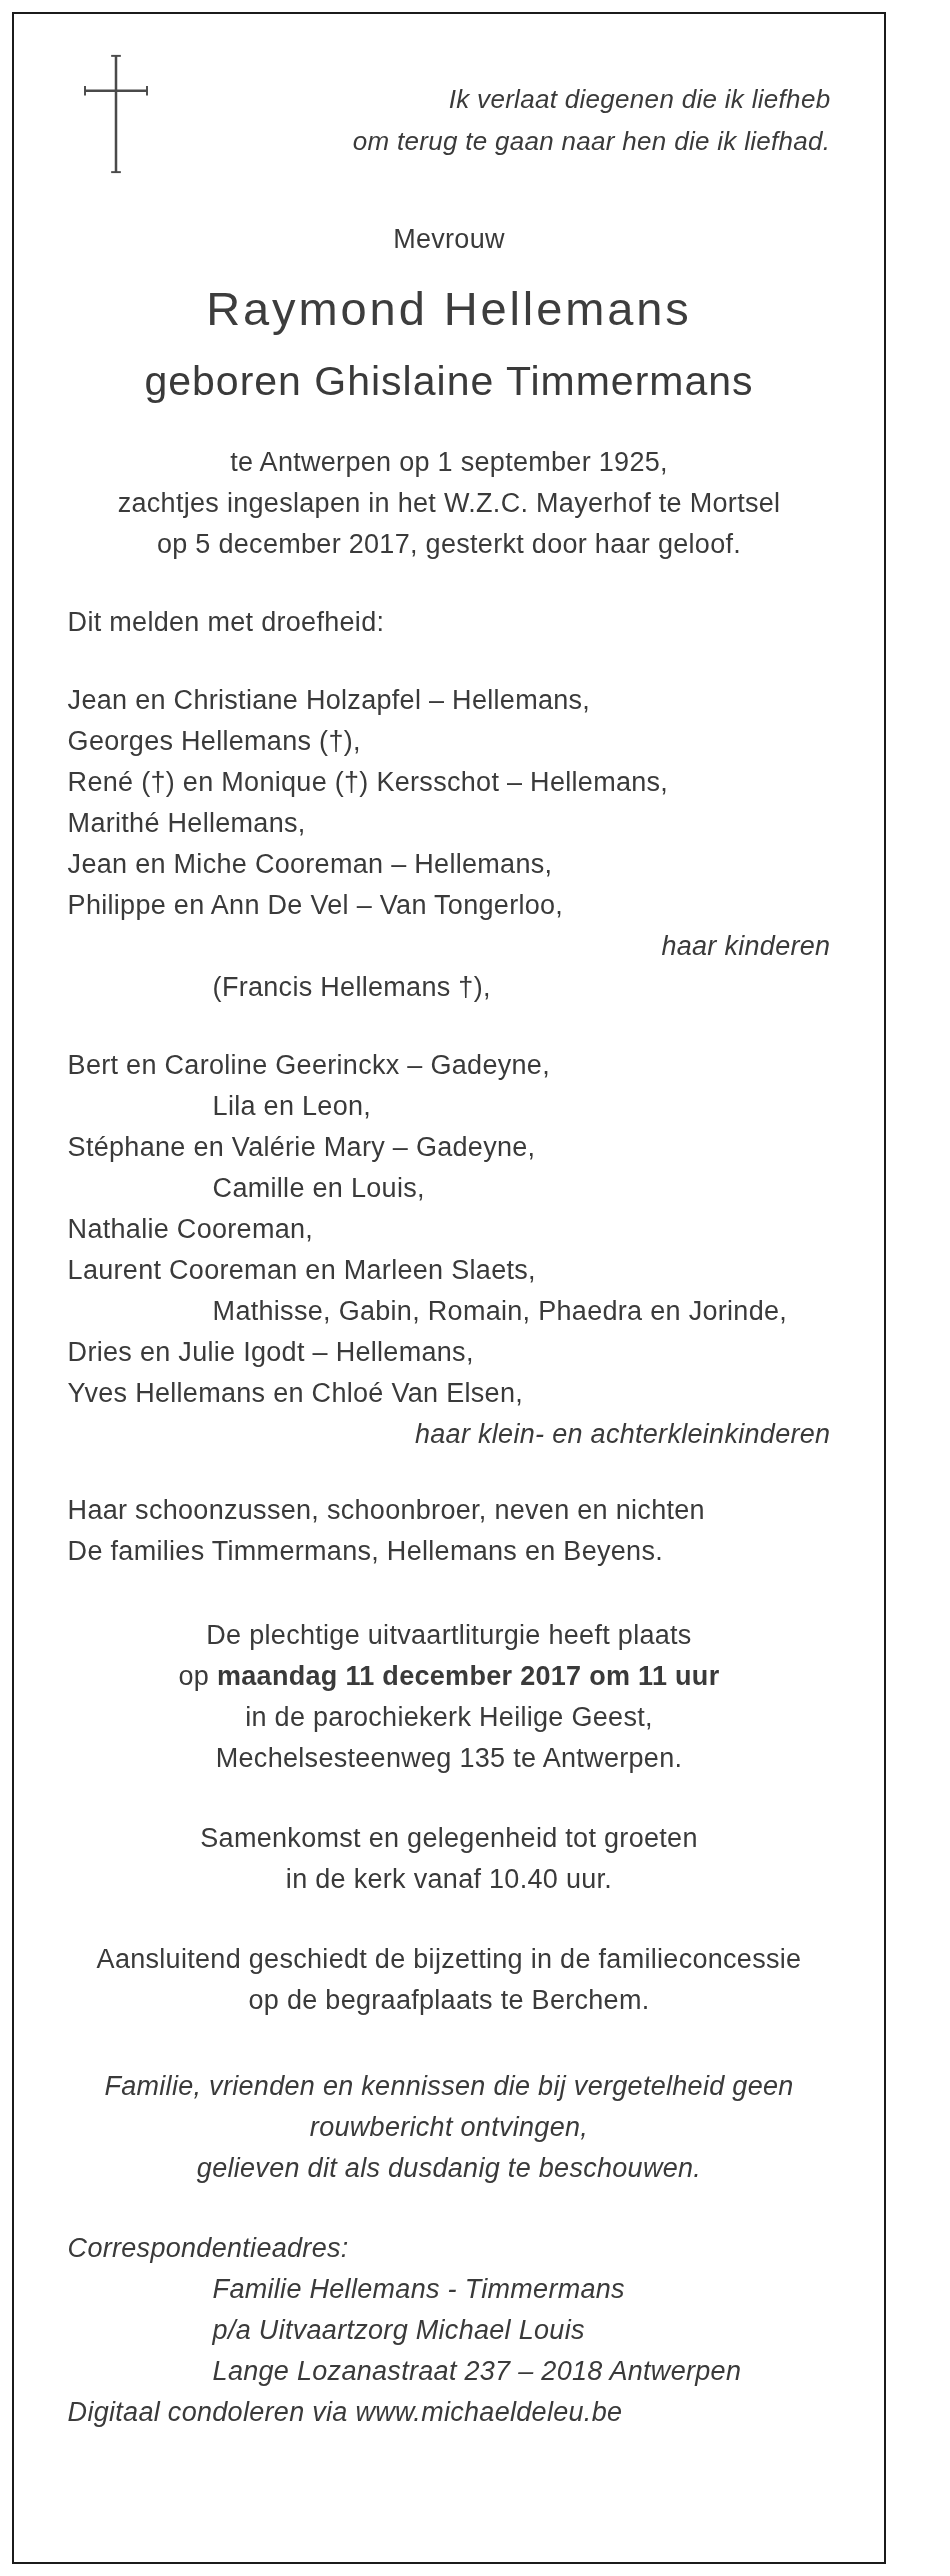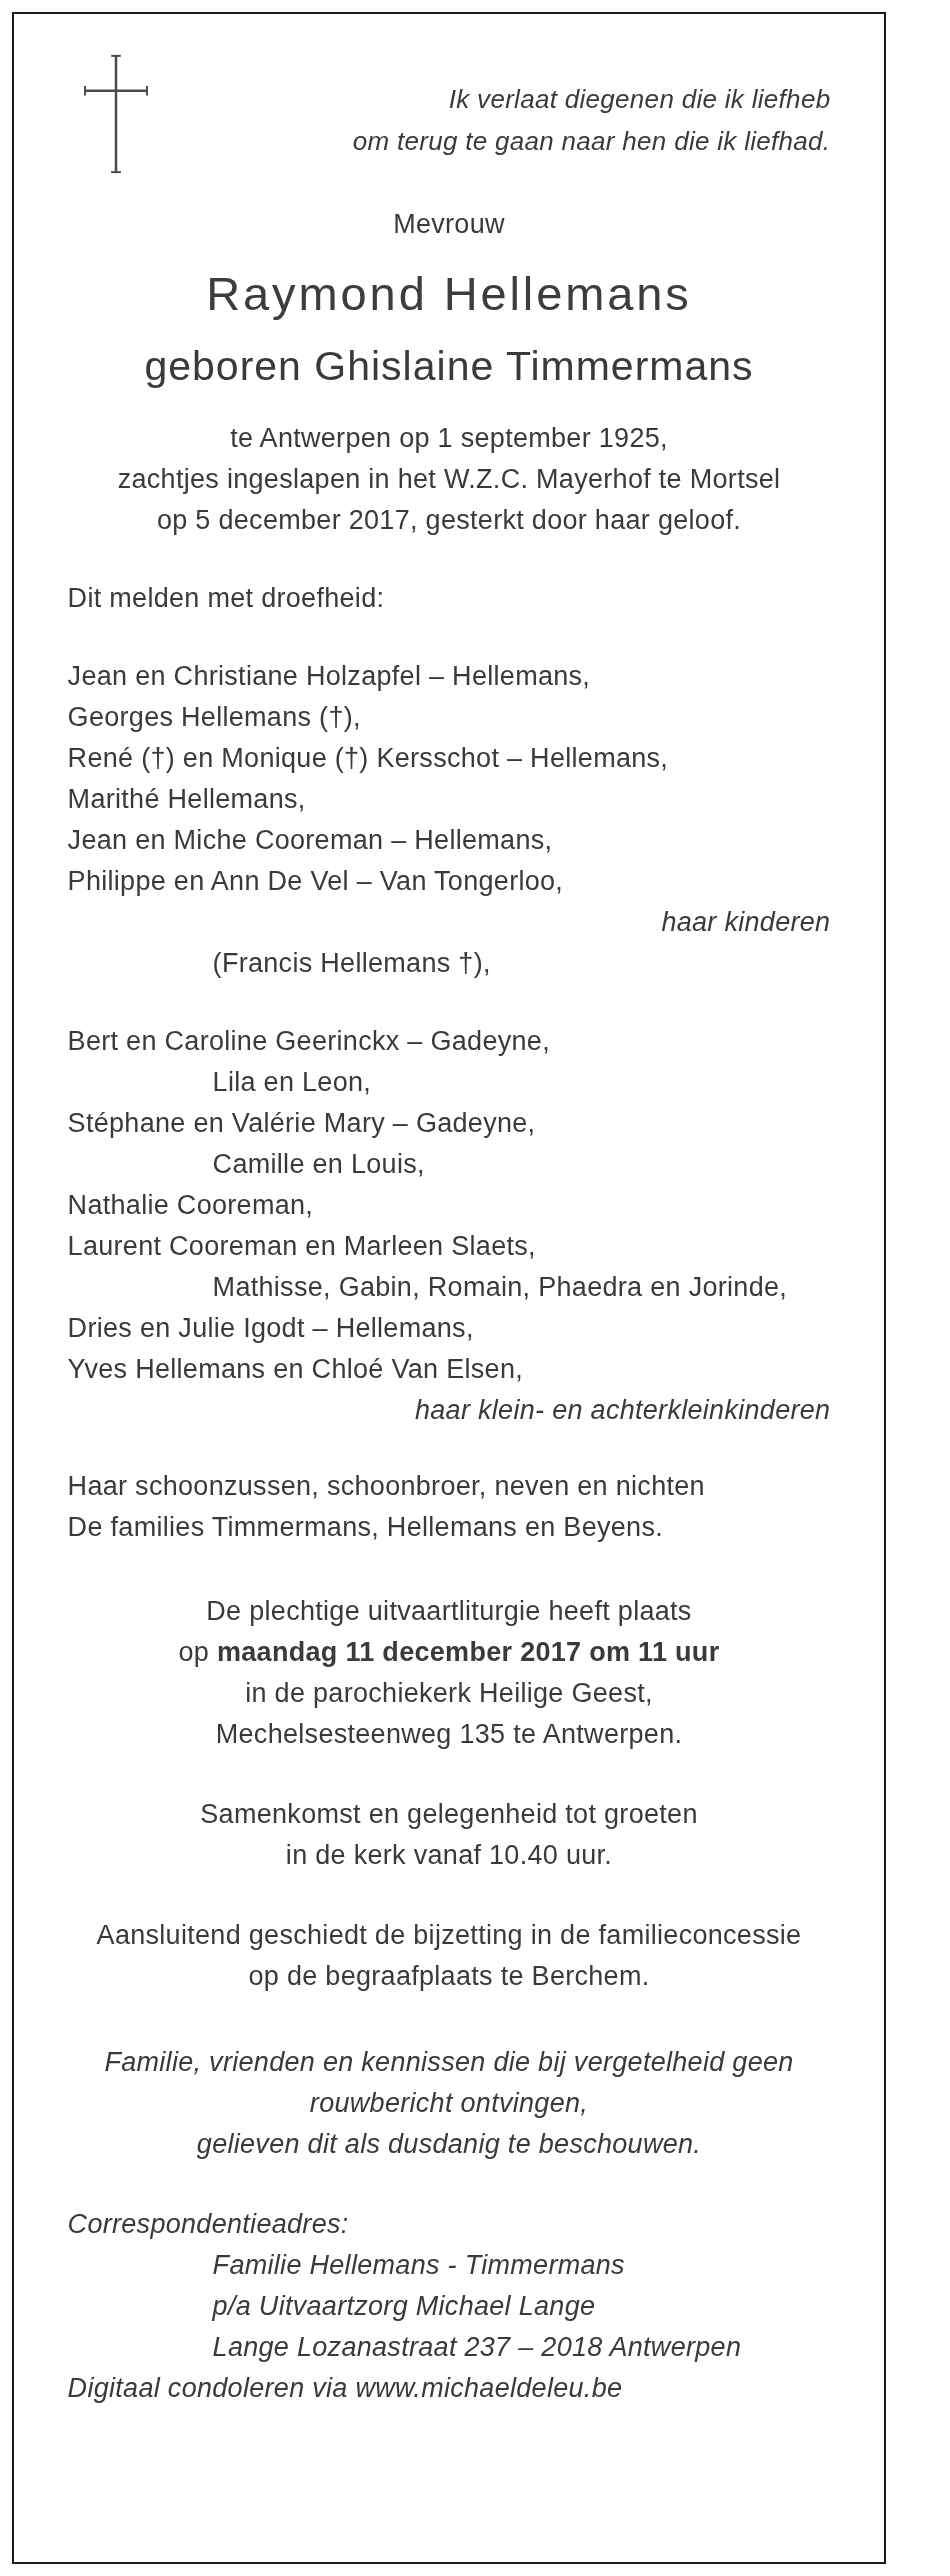--- a/index.html
+++ b/index.html
@@ -32,38 +32,38 @@
     line-height: 42px;
     margin-top: 31px;
     letter-spacing: 0.3px;
   }
   .line { font-size: 27px; line-height: 41px; letter-spacing: 0.3px; font-weight: 300; }
   .center { text-align: center; }
   .right { text-align: right; }
   .indent { padding-left: 145px; }
 
   .intro { margin-top: 64px; }
-  .honorific { margin-top: 24px; }
+  .honorific { margin-top: 39px; }
   .deceased-name {
     margin-top: 3.9px;
     text-align: center;
     font-size: 47px;
     line-height: 89px;
     font-weight: 300;
     letter-spacing: 2.9px;
     color: #3d3d3d;
   }
   .maiden-name {
     text-align: center;
     font-size: 41px;
     line-height: 56px;
     font-weight: 300;
     letter-spacing: 1px;
   }
-  .life-summary { margin-top: 24px; }
+  .life-summary { margin-top: 33px; }
   .announcement { margin-top: 37px; }
   .name-list { margin-top: 37px; }
   .caption { font-style: italic; }
   .relatives { margin-top: 35px; }
   .service { margin-top: 43px; }
   .service strong { font-weight: bold; }
   .gathering { margin-top: 39px; }
   .burial { margin-top: 39px; }
   .apology { margin-top: 45px; font-style: italic; }
   .correspondence { margin-top: 39px; font-style: italic; }
@@ -153,20 +153,20 @@
 
     <div class="apology">
       <div class="line center">Familie, vrienden en kennissen die bij vergetelheid geen</div>
       <div class="line center">rouwbericht ontvingen,</div>
       <div class="line center">gelieven dit als dusdanig te beschouwen.</div>
     </div>
 
     <div class="correspondence">
       <div class="line">Correspondentieadres:</div>
       <div class="line indent">Familie Hellemans - Timmermans</div>
-      <div class="line indent">p/a Uitvaartzorg Michael Lange</div>
+      <div class="line indent">p/a Uitvaartzorg Michael Louis</div>
       <div class="line indent">Lange Lozanastraat 237 – 2018 Antwerpen</div>
       <div class="line">Digitaal condoleren via www.michaeldeleu.be</div>
     </div>
 
   </div>
 </div>
 
 
 </body></html>

